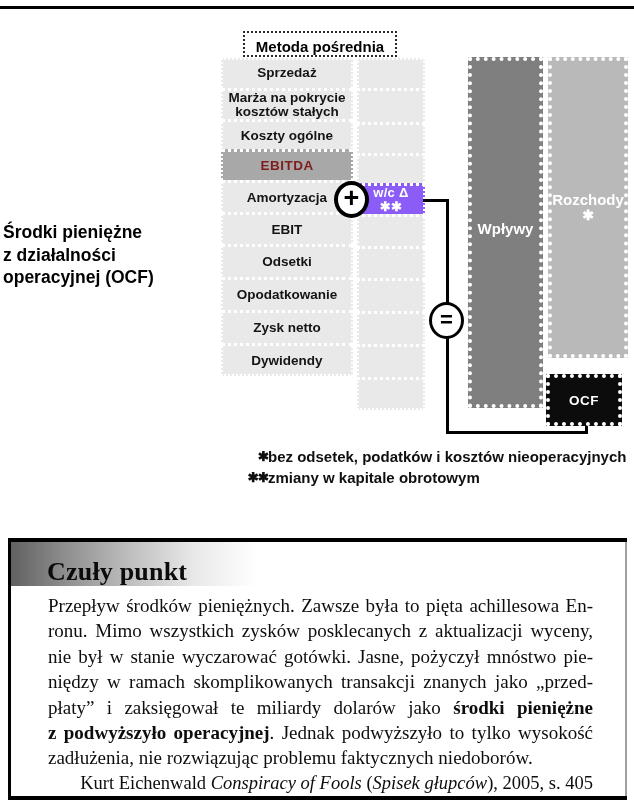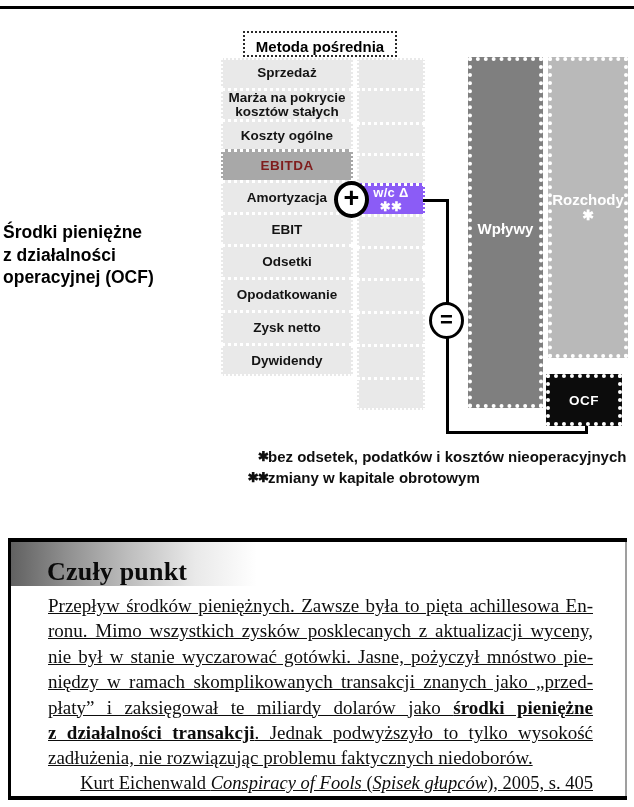--- a/index.html
+++ b/index.html
@@ -93,21 +93,21 @@
     position:absolute; left:11px; top:542px; width:614px; height:44px;
     background:linear-gradient(to right,#616161 0%,#8f8f8f 9%,#bdbdbd 19%,#e9e9e9 30%,#ffffff 40%);
   }
   #qb-title {
     position:absolute; left:47px; top:557px; z-index:3;
     font-family:"Liberation Serif", serif; font-size:26px; font-weight:bold; color:#0b0b0b;
     letter-spacing:.2px;
   }
   #qb-body {
     position:absolute; left:48px; top:593px; width:545px;
-    font-family:"Liberation Serif", serif; font-size:19px; color:#0d0d0d;text-decoration:underline;
+    font-family:"Liberation Serif", serif; font-size:19px; color:#0d0d0d;
   }
   .qline { line-height:25.4px; white-space:nowrap; text-align:justify; text-align-last:justify; }
   .qline.last { text-align-last:left; }
   .qline b { font-weight:bold; }
   .qattr { margin-top:0; line-height:25px; white-space:nowrap; text-align:right; font-size:18.5px; }
   .qattr i { font-style:italic; }
 </style>
 </head>
 <body>
 
@@ -192,18 +192,18 @@
   <div class="qb-rule" id="qb-bottom-rule"></div>
 
   <div id="qb-title">Czuły punkt</div>
 
   <div id="qb-body">
     <div class="qline"><span>Przepływ środków pieniężnych. Zawsze była to pięta achillesowa En-</span><b></b><span></span></div>
     <div class="qline"><span>ronu. Mimo wszystkich zysków posklecanych z aktualizacji wyceny,</span><b></b><span></span></div>
     <div class="qline"><span>nie był w stanie wyczarować gotówki. Jasne, pożyczył mnóstwo pie-</span><b></b><span></span></div>
     <div class="qline"><span>niędzy w ramach skomplikowanych transakcji znanych jako „przed-</span><b></b><span></span></div>
     <div class="qline"><span>płaty” i zaksięgował te miliardy dolarów jako </span><b>środki pieniężne</b><span></span></div>
-    <div class="qline"><span></span><b>z działalności transakcji</b><span>. Jednak podwyższyło to tylko wysokość</span></div>
+    <div class="qline"><span></span><b>z podwyższyło operacyjnej</b><span>. Jednak podwyższyło to tylko wysokość</span></div>
     <div class="qline last"><span>zadłużenia, nie rozwiązując problemu faktycznych niedoborów.</span><b></b><span></span></div>
     <div class="qattr"><span>Kurt Eichenwald </span><i>Conspiracy of Fools</i><span> (</span><i>Spisek głupców</i><span>), 2005, s. 405</span></div>
   </div>
 
 </div>
 
 </body></html>

